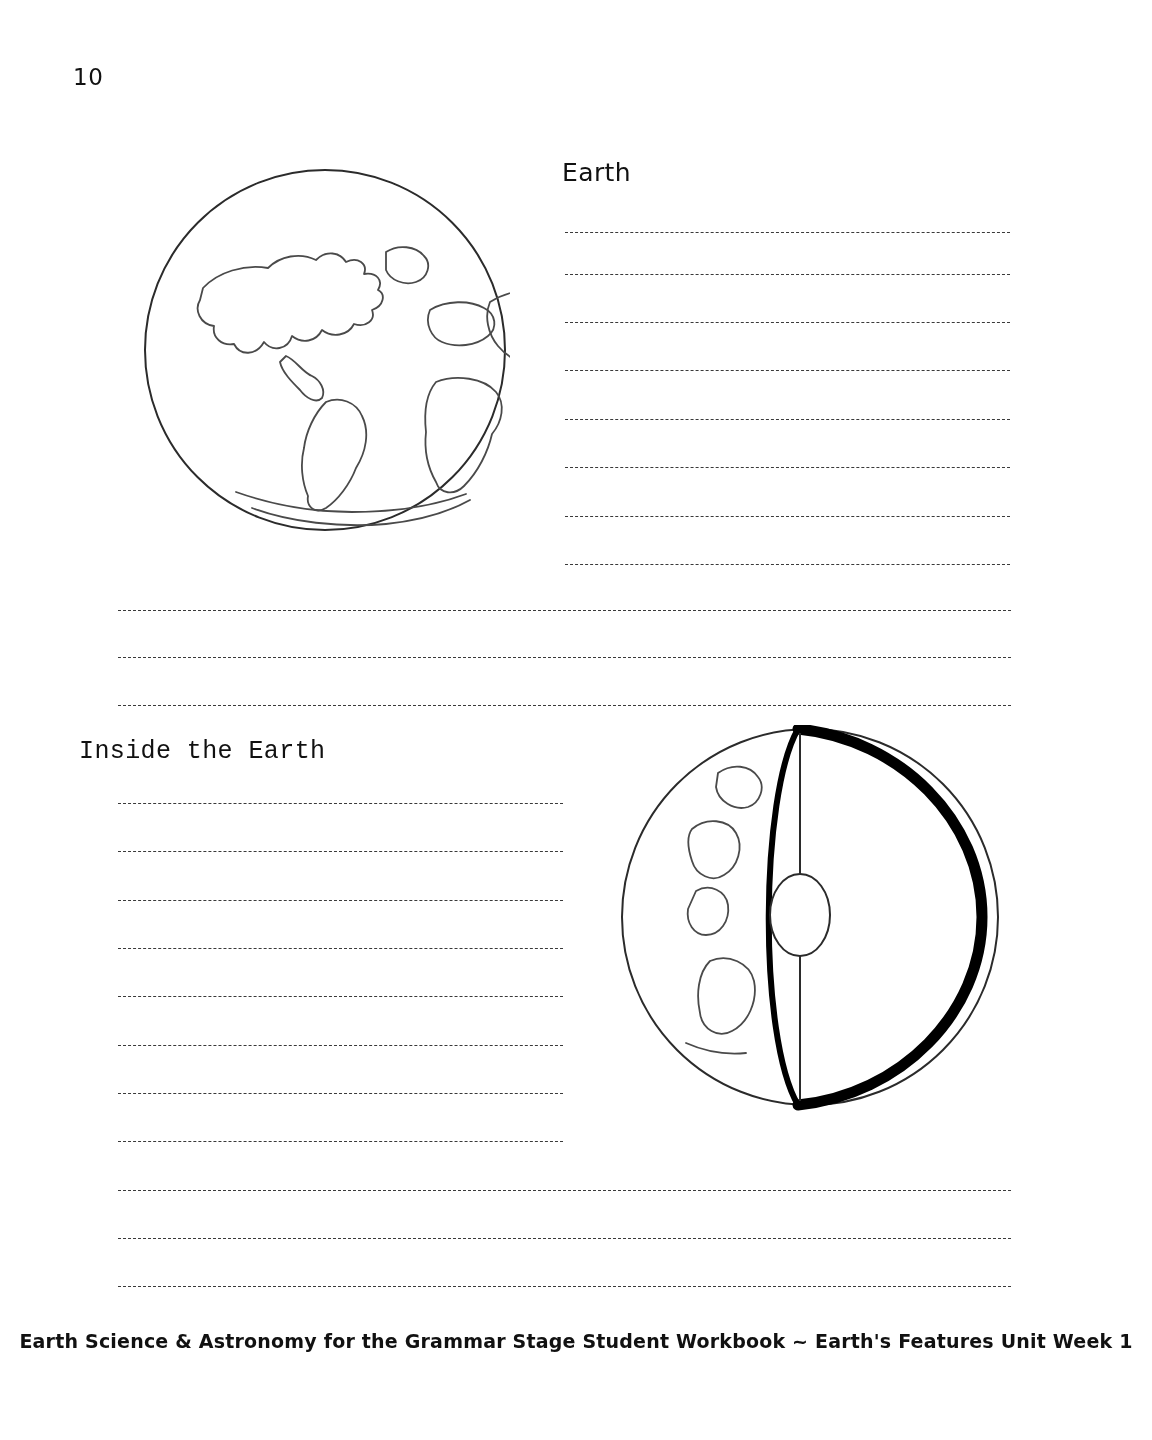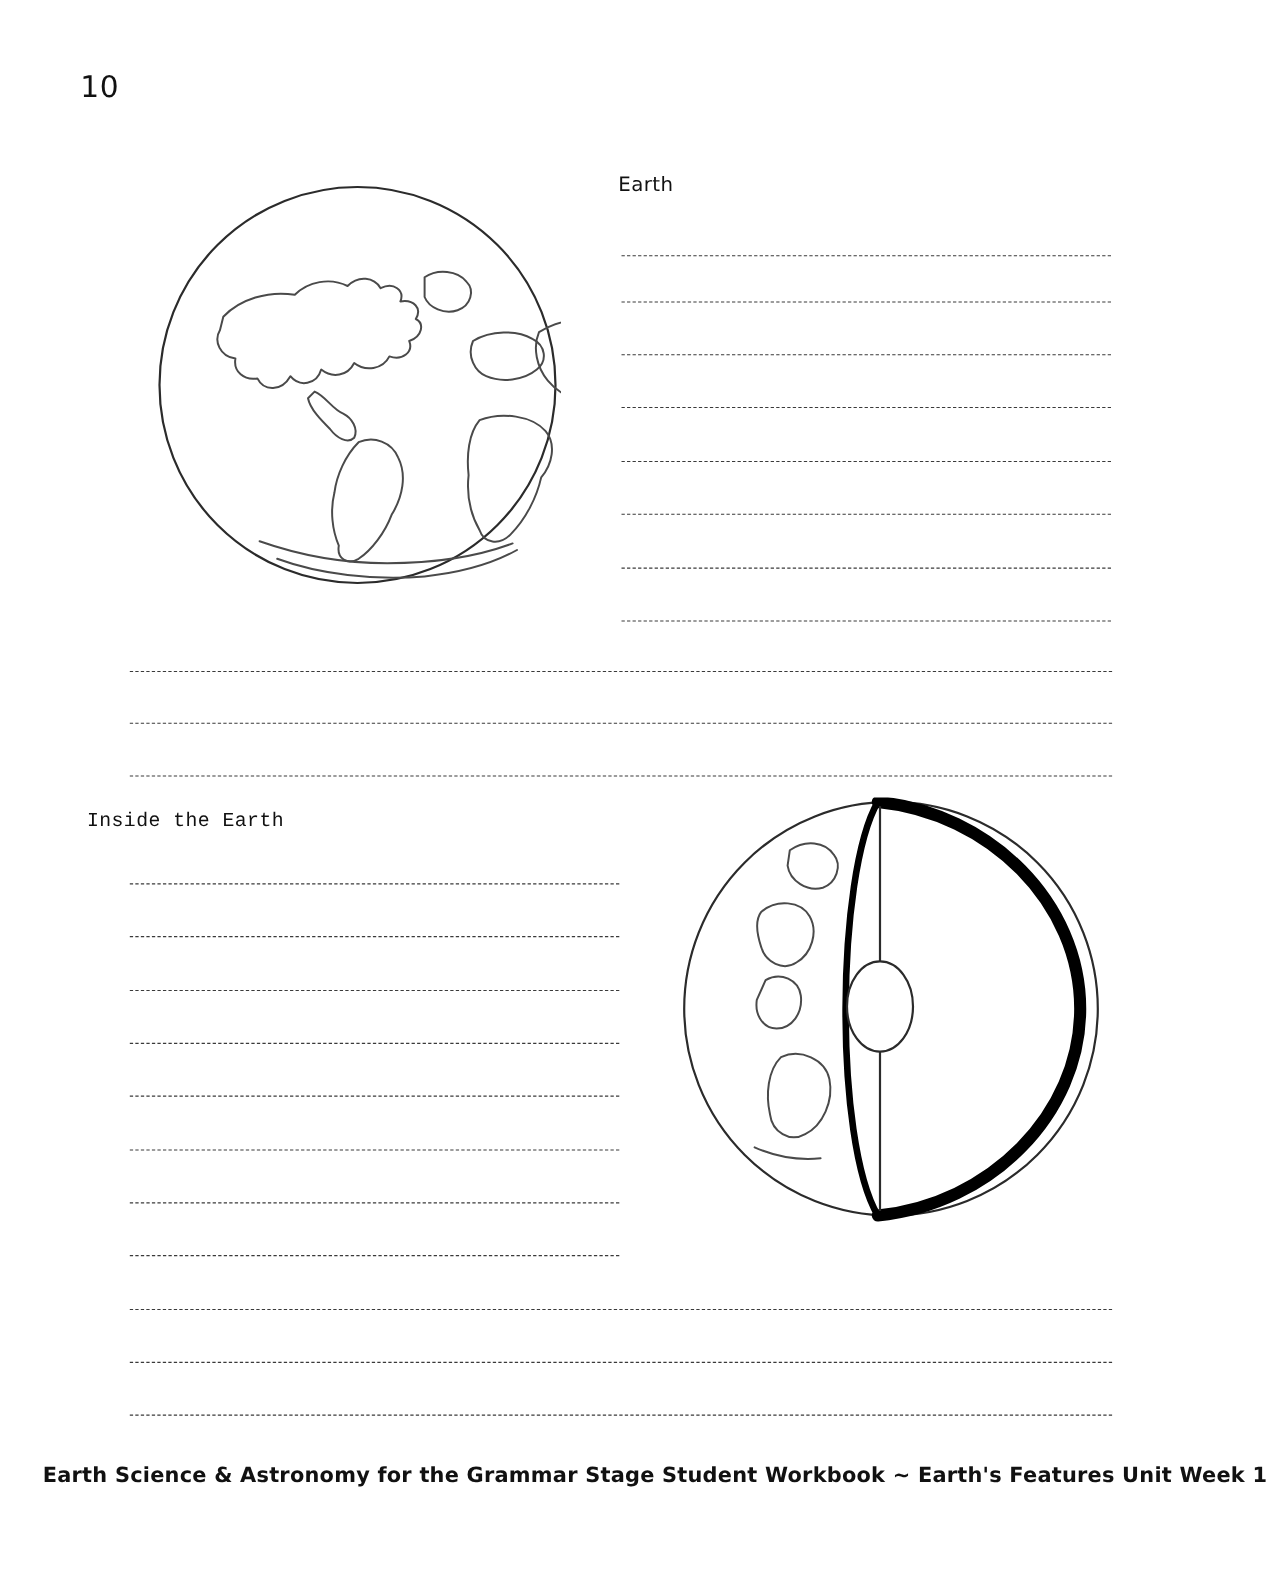--- a/index.html
+++ b/index.html
@@ -18,21 +18,21 @@
 
   .page {
     position: absolute;
     inset: 0;
   }
 
   .page-number {
     position: absolute;
     left: 73px;
     top: 64px;
-    font-size: 27px;
+    font-size: 23px;
     letter-spacing: 0.5px;
     color: #111;
   }
 
   
   .globe-wrap {
     position: absolute;
     left: 140px;
     top: 160px;
     width: 370px;
@@ -41,21 +41,21 @@
   .inside-wrap {
     position: absolute;
     left: 600px;
     top: 725px;
     width: 420px;
     height: 410px;
   }
 
   .heading {
     position: absolute;
-    font-size: 18px;
+    font-size: 25px;
     color: #111;
     letter-spacing: 0.4px;
   }
   .heading-earth {
     left: 562px;
     top: 158px;
   }
   .heading-inside {
     left: 79px;
     top: 737px;
@@ -67,21 +67,21 @@
     position: absolute;
     height: 0;
     border-top: 1.4px dashed #3a3a3a;
   }
 
   .footer {
     position: absolute;
     left: 0;
     right: 0;
     top: 1330px;
-    text-align: right;
+    text-align: center;
     font-size: 19px;
     font-weight: bold;
     color: #111;
     letter-spacing: 0.2px;
   }
 
   svg { display: block; }
 </style>
 </head>
 <body>

